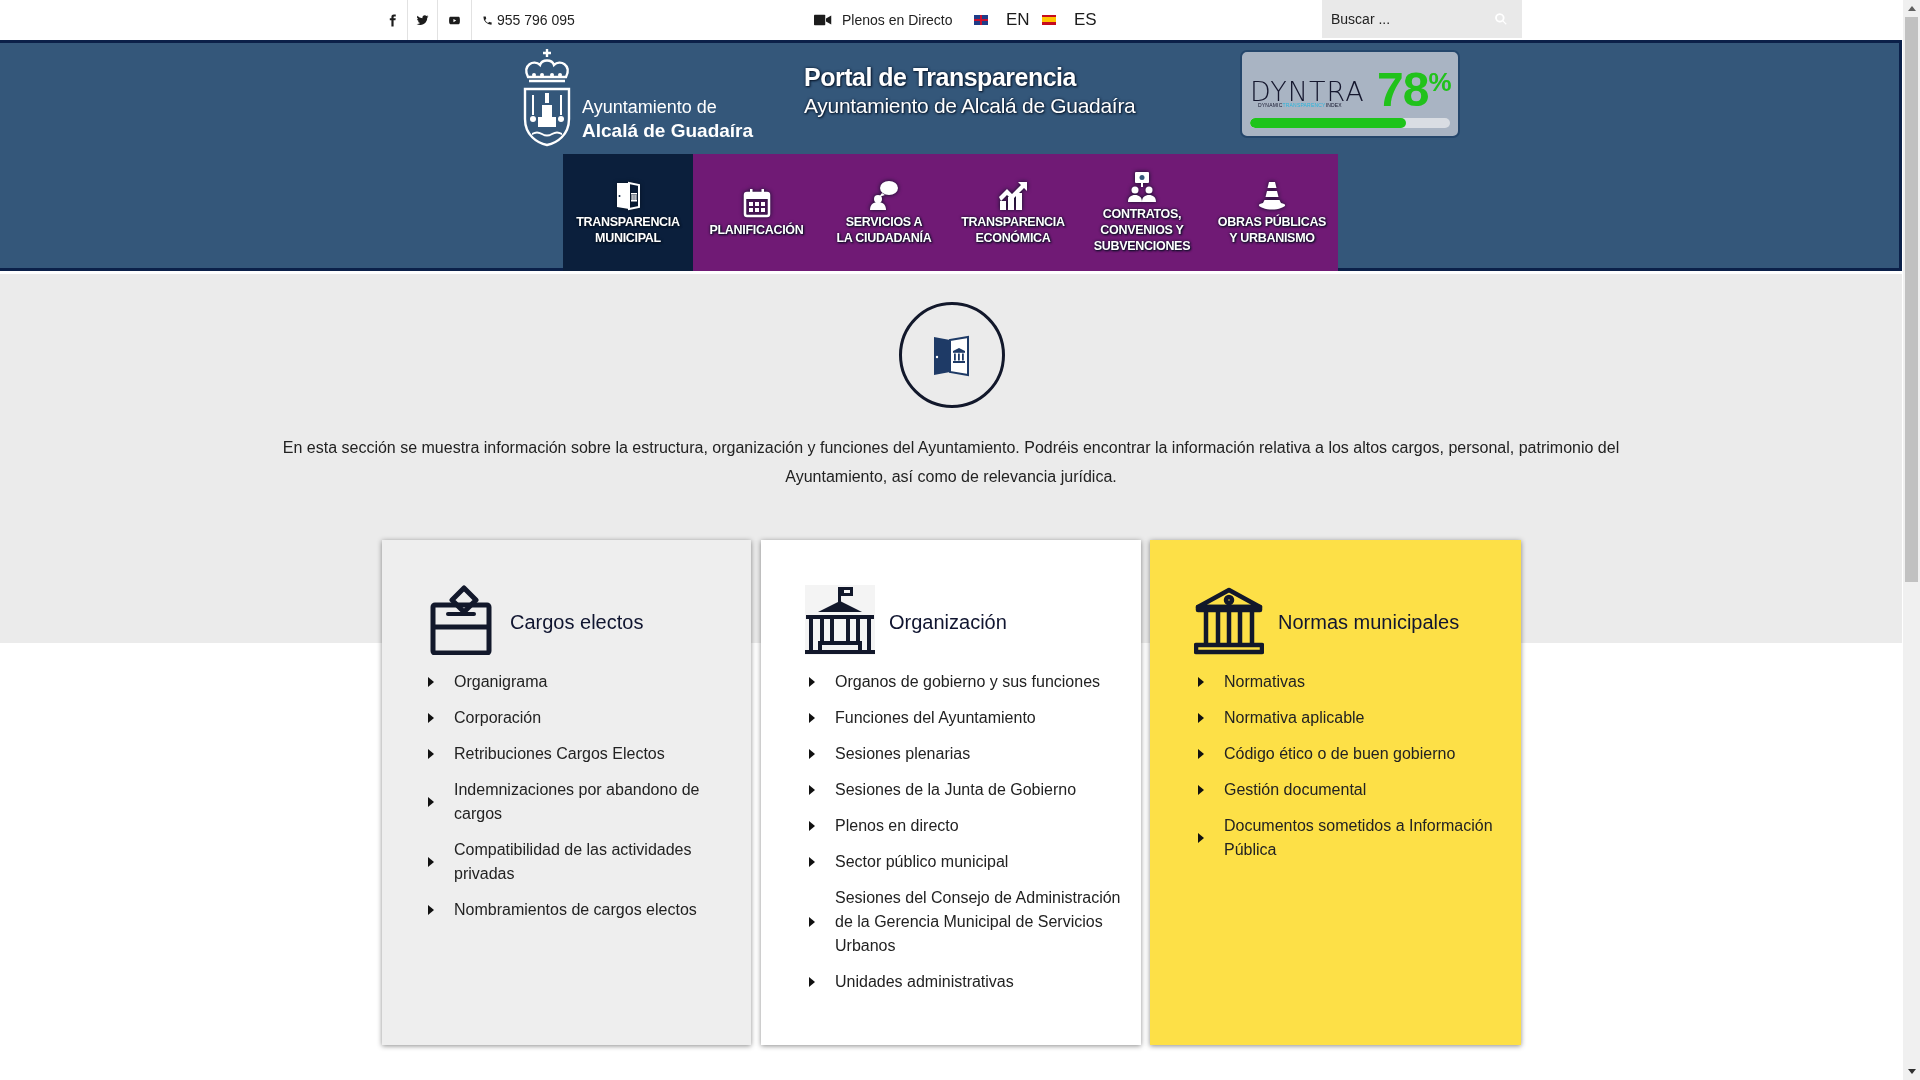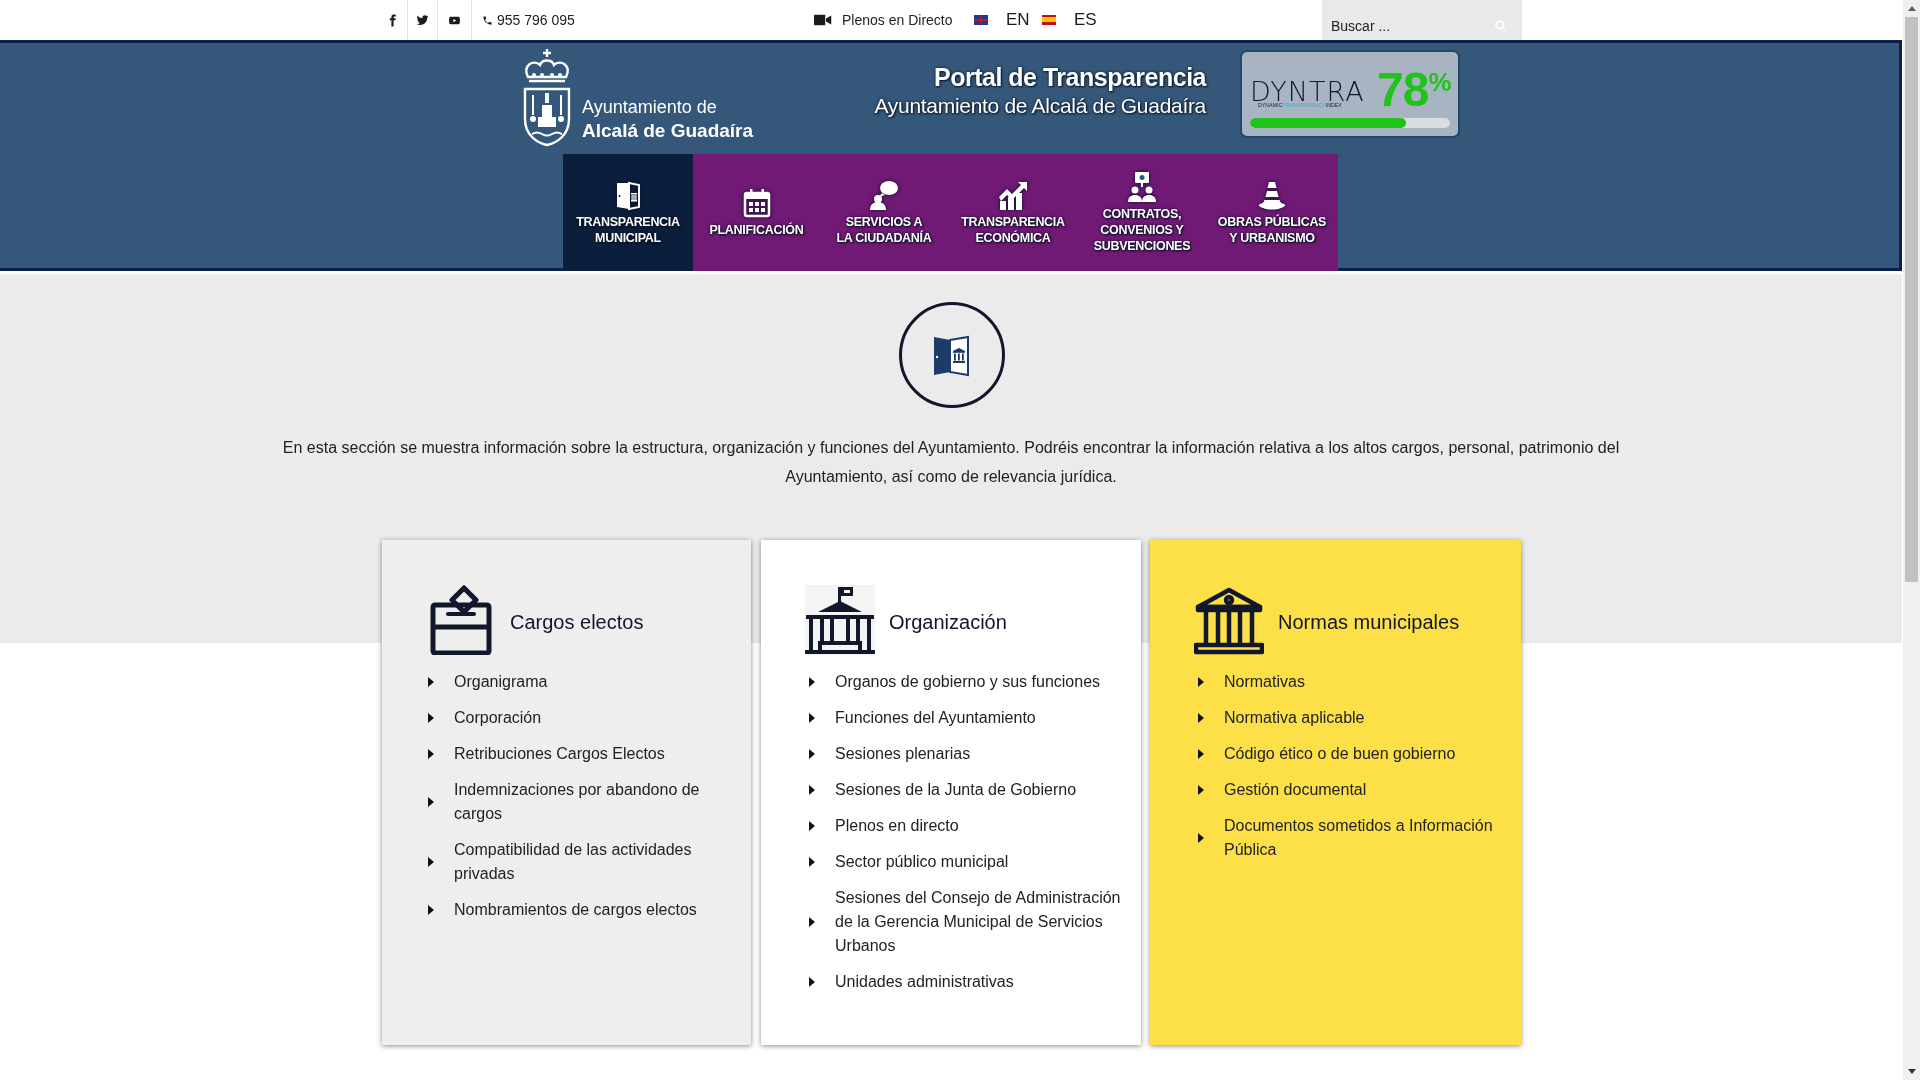--- a/index.html
+++ b/index.html
@@ -16,33 +16,33 @@
   .phone svg { width: 11px; height: 11px; fill: #222; }
   .live { position: absolute; left: 814px; top: 0; height: 40px; display: flex; align-items: center; gap: 10px; font-size: 14px; color: #222; }
   .live svg { width: 18px; height: 12px; fill: #1c1c1c; }
   .lang { position: absolute; top: 0; height: 40px; display: flex; align-items: center; gap: 18px; font-size: 17px; color: #1c1c1c; }
   .lang .flag { width: 14px; height: 10px; display: inline-block; }
   .flag-en { background:
       linear-gradient(0deg, transparent 40%, #c8102e 40%, #c8102e 60%, transparent 60%),
       linear-gradient(90deg, transparent 42%, #c8102e 42%, #c8102e 58%, transparent 58%),
       #1f3c88; outline: 1px solid #fff; }
   .flag-es { background: linear-gradient(180deg, #c60b1e 25%, #ffc400 25%, #ffc400 75%, #c60b1e 75%); }
-  .search { position: absolute; left: 1322px; top: 0; width: 200px; height: 52px; background: #e9e9e9; display: flex; align-items: center; }
+  .search { position: absolute; left: 1322px; top: 0; width: 200px; height: 38px; background: #e9e9e9; display: flex; align-items: center; }
   .search input { border: none; background: transparent; font-family: "Liberation Sans", sans-serif; font-size: 14px; color: #222; padding-left: 9px; width: 160px; outline: none; }
   .search input::placeholder { color: #222; }
   .search svg { width: 14px; height: 14px; fill: #ffffff; margin-left: 12px; }
 
   
   .header { position: absolute; left: 0; top: 40px; width: 1902px; height: 231px; background: #34577a; border-top: 3px solid #0b2049; border-bottom: 3px solid #0b2049; border-right: 3px solid #0b2049; }
   .logo { position: absolute; left: 520px; top: 4px; display: flex; align-items: center; }
   .logo svg { width: 54px; height: 100px; }
   .logo .ltext { margin-left: 8px; color: #fff; line-height: 24px; }
   .logo .l1 { font-size: 18px; margin-top: 44px; }
   .logo .l2 { font-size: 19px; font-weight: bold; }
-  .portal { position: absolute; left: 776px; top: 20px; width: 430px; text-align: right; color: #fff; text-shadow: 0 0 3px #0b1b30, 1px 1px 2px #0b1b30; }
+  .portal { position: absolute; left: 804px; top: 20px; width: 430px; text-align: left; color: #fff; text-shadow: 0 0 3px #0b1b30, 1px 1px 2px #0b1b30; }
   .portal .p1 { font-size: 25px; font-weight: bold; letter-spacing: -0.5px; }
   .portal .p2 { font-size: 21px; margin-top: 2px; letter-spacing: -0.3px; }
   .dyntra { position: absolute; left: 1240px; top: 7px; width: 220px; height: 88px; background: #a9b4c3; border: 2px solid #24466b; border-radius: 7px; }
   .dyntra .dlogo { position: absolute; left: 8px; top: 24px; font-size: 27px; font-family: "DejaVu Sans", sans-serif; color: #15172e; letter-spacing: 1px; font-weight: 300; }
   .dyntra .dsub { position: absolute; left: 16px; top: 50px; font-size: 5px; color: #15172e; letter-spacing: 0.2px; }
   .dyntra .dsub .hl { color: #27b5dd; }
   .dyntra .pct { position: absolute; left: 135px; top: 10px; font-size: 48px; font-weight: bold; color: #21c21b; letter-spacing: -1px; }
   .dyntra .pct .ps { font-size: 26px; vertical-align: 15px; }
   .dyntra .bar { position: absolute; left: 8px; top: 66px; width: 200px; height: 10px; background: #d9dde3; border-radius: 5px; overflow: hidden; }
   .dyntra .bar .fill { height: 100%; background: #1ec41a; border-radius: 5px; }

